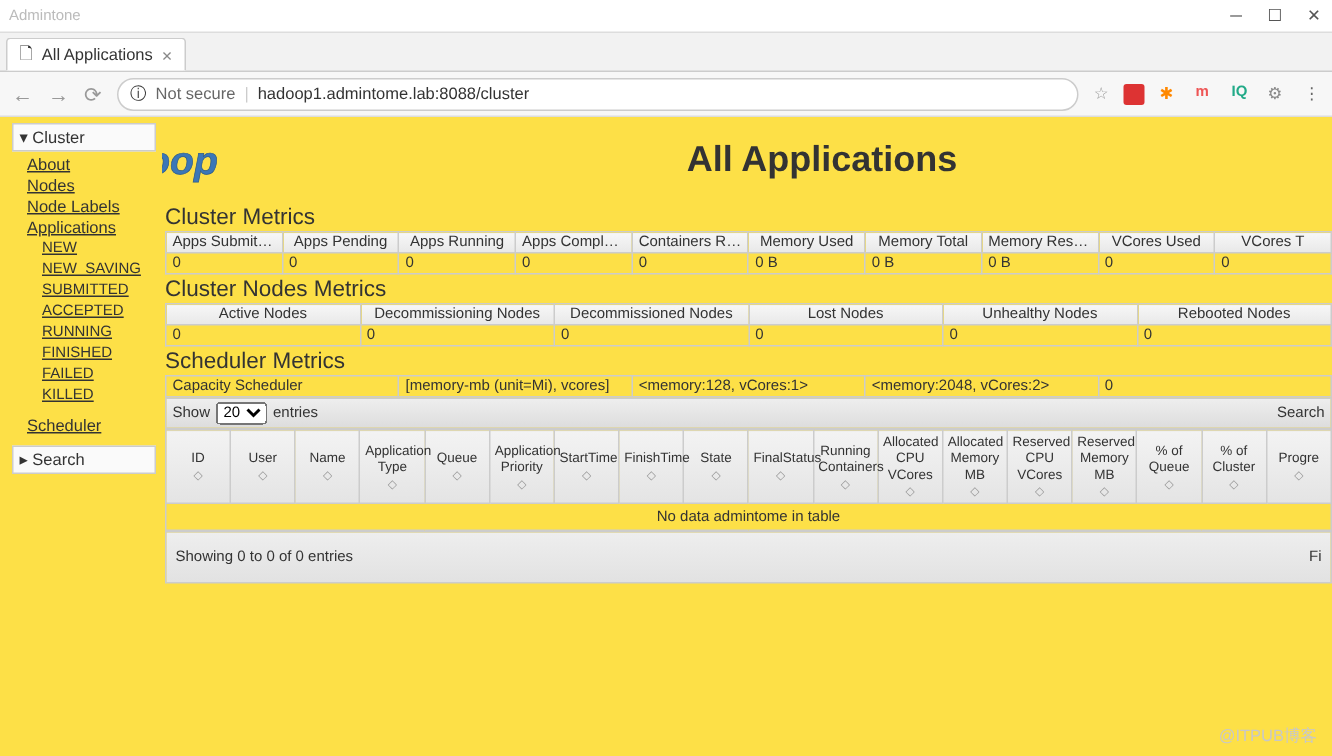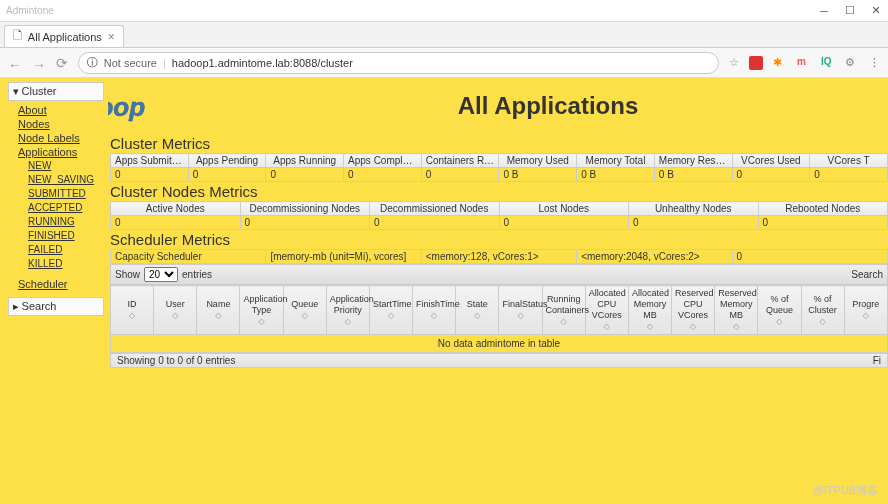--- a/index.html
+++ b/index.html
@@ -33,21 +33,21 @@
 table.metrics{border-collapse:collapse;width:100%;table-layout:fixed}
 table.metrics th,table.metrics td{border:1px solid #ccc;padding:1px 4px;font-size:10px;text-align:left;white-space:nowrap;overflow:hidden;text-overflow:ellipsis}
 table.metrics th{background:linear-gradient(#f7f7f7,#e8e8e8);font-weight:normal;color:#333;text-align:center}
 .show-row{background:linear-gradient(#eee,#ddd);padding:2px 4px;display:flex;align-items:center;gap:4px;border:1px solid #ccc;font-size:10px}
 .show-row select{font-size:10px}
 .search-right{margin-left:auto}
 table.apps{border-collapse:collapse;width:100%;table-layout:fixed}
 table.apps th{background:linear-gradient(#f3f3f3,#e4e4e4);border:1px solid #ccc;padding:2px 3px;font-size:9px;text-align:center;font-weight:normal;line-height:11px;vertical-align:middle}
 .sort-arrows{color:#999;font-size:8px;display:block}
 .no-data{text-align:center;padding:3px;border:1px solid #ccc;font-size:10px}
-.entries-row{background:linear-gradient(#eee,#e2e2e2);padding:1px 6px;border:1px solid #ccc;font-size:10px;display:flex}
+.entries-row{background:linear-gradient(#eee,#e2e2e2);padding:11px 6px;border:1px solid #ccc;font-size:10px;display:flex}
 .entries-right{margin-left:auto}
 .watermark{position:absolute;right:10px;bottom:6px;color:#c8c8c8;font-size:11px}
 .top-area{display:flex;align-items:center}
 .top-area .heading-wrap{flex:1}
 </style>
 </head>
 <body>
 
 <div class="titlebar">
   <span class="titlebar-user">Admintone</span>

